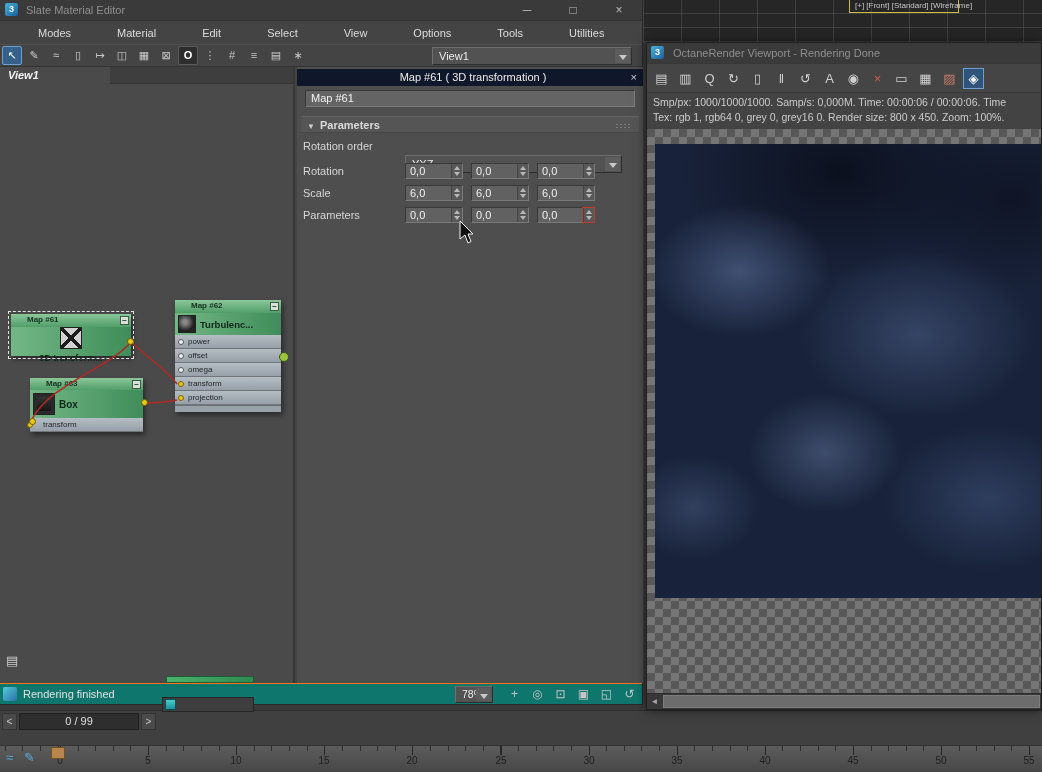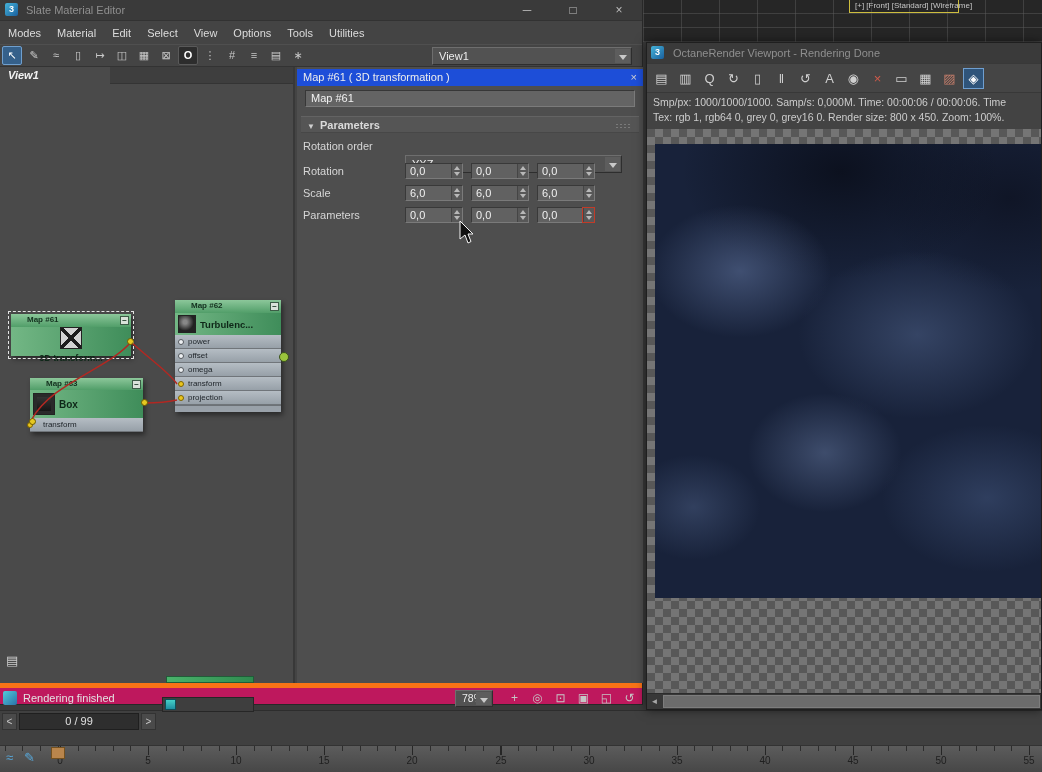--- a/index.html
+++ b/index.html
@@ -47,21 +47,21 @@
   .titlebar { position:absolute; left:0; top:0; width:100%; height:20px; background:#3a3a3a; }
   .app-icon { position:absolute; left:5px; top:3px; width:13px; height:13px; border-radius:2px;
     background:linear-gradient(135deg,#45b4da,#1a5f9d); color:#fff; font-size:9px; font-weight:bold;
     text-align:center; line-height:13px; }
   .win-title { position:absolute; left:26px; top:0; line-height:20px; color:#8f8f8f; }
   .win-btns { position:absolute; right:0; top:0; display:flex; }
   .win-btn { width:46px; height:20px; text-align:center; line-height:20px; color:#bcbcbc; font-size:12px; }
 
   .menubar { position:absolute; left:0; top:20px; width:100%; height:24px; background:#444;
     border-top:1px solid #323232; display:flex; align-items:center; }
-  .menu-item { padding:0 8px; color:#dcdcdc; line-height:24px; }
+  .menu-item { padding:0 8px; color:#dcdcdc; line-height:24px;margin-left:30px; }
 
   .toolbar { position:absolute; left:0; top:44px; width:100%; height:23px; background:#444;
     border-top:1px solid #4f4f4f; border-bottom:1px solid #333; display:flex; align-items:center; padding-left:2px; gap:2px; }
   .tool-btn { width:20px; height:19px; text-align:center; line-height:19px; font-size:11px; color:#c8c8c8; border-radius:2px; }
   .tool-btn.active { background:#35608a; border:1px solid #6f9fce; color:#fff; line-height:17px; }
   .tool-btn.dark { background:#2d2d2d; border:1px solid #5a5a5a; color:#fff; line-height:17px; font-weight:bold; }
   .combo { position:absolute; height:18px; background:#525252; border:1px solid;
     border-color:#6e6e6e #2e2e2e #2e2e2e #6e6e6e; color:#ececec; line-height:16px; padding-left:6px; }
   .combo-arrow { position:absolute; right:1px; top:1px; bottom:1px; width:15px; background:#5d5d5d; }
   .combo-arrow::after { content:""; position:absolute; left:4px; top:6px;
@@ -107,22 +107,22 @@
   .wires { position:absolute; left:0; top:0; z-index:5; pointer-events:none; }
   .dot { position:absolute; width:7px; height:7px; border-radius:50%; background:#e6c821; border:1px solid #6b5a00; z-index:6; }
   .dot-green { width:10px; height:10px; background:#9ac43c; border:1px solid #3a531b; }
 
   .corner-icon { position:absolute; left:6px; top:586px; font-size:13px; color:#cfcfcf; }
   .green-sliver { position:absolute; left:166px; top:609px; width:88px; height:7px;
     background:linear-gradient(90deg,#4ab36b,#2f8a4f); border:1px solid #205c38; z-index:2; }
 
   
   .params { position:absolute; left:297px; top:67px; width:346px; height:616px; background:#4e4e4e; }
-  .p-header { position:absolute; left:0; top:2px; width:100%; height:17px; background:#1d4ed8;
-    color:#ededed; line-height:17px; padding-left:6px; }
+  .p-header { position:absolute; left:0; top:2px; width:100%; height:17px; background:#0f172a;
+    color:#ededed; line-height:17px; padding-left:6px;text-align:center; }
   .p-close { position:absolute; right:6px; top:0; line-height:17px; color:#d2d2d2; font-size:11px; }
   .p-name { position:absolute; left:8px; top:23px; width:330px; height:17px; background:#646464;
     border:1px solid; border-color:#373737 #7b7b7b #7b7b7b #373737; color:#f2f2f2; line-height:15px; padding-left:5px; }
   .rollout { position:absolute; left:4px; top:49px; width:338px; height:17px; background:#555;
     border-top:1px solid #636363; border-bottom:1px solid #474747; color:#dadada; font-weight:bold; line-height:16px; }
   .roll-arrow { display:inline-block; margin:0 5px 0 6px; font-size:8px; color:#cfcfcf; }
   .grip { position:absolute; right:8px; top:6px; width:16px; height:6px;
     background-image:radial-gradient(#7a7a7a 1px, transparent 1.2px); background-size:4px 3px; }
   .p-label { position:absolute; left:6px; color:#d6d6d6; }
   .spin { position:absolute; width:58px; height:16px; background:#616161; border:1px solid;
@@ -130,21 +130,21 @@
   .spin-val { flex:1; color:#f0f0f0; line-height:14px; padding-left:4px; font-size:11px; }
   .spin-arrows { width:11px; border-left:1px solid #454545; background:#585858; display:flex; flex-direction:column; position:relative; }
   .spin-arrows i { flex:1; position:relative; }
   .spin-arrows i.up::after { content:""; position:absolute; left:2px; top:2px;
     border-left:3px solid transparent; border-right:3px solid transparent; border-bottom:4px solid #b8b8b8; }
   .spin-arrows i.dn::after { content:""; position:absolute; left:2px; top:1px;
     border-left:3px solid transparent; border-right:3px solid transparent; border-top:4px solid #b8b8b8; }
   .keyed .spin-arrows { box-shadow:0 0 0 1px #c23b28; }
 
   
-  .slate-status { position:absolute; left:0; top:683px; width:100%; height:21px; background:#be185d; border-top:5px solid #f97316; }
+  .slate-status { position:absolute; left:0; top:683px; width:100%; height:21px; background:#0f766e; border-top:1px solid #f97316; }
   .status-icon { position:absolute; left:3px; top:3px; width:14px; height:14px; border-radius:2px;
     background:linear-gradient(135deg,#52cada,#2a72a8); }
   .status-text { position:absolute; left:23px; line-height:21px; color:#e2e2e2; }
   .zoom-combo { left:455px; top:2px; width:38px; height:17px; line-height:15px; font-size:10.5px; }
   .status-icons { position:absolute; right:4px; top:2px; display:flex; gap:6px; }
   .s-icon { width:17px; height:17px; text-align:center; line-height:17px; font-size:12px; color:#c6c6c6; }
 
   
   .frag { left:162px; top:697px; width:92px; height:15px; background:#3e3e3e; border:1px solid #262626; z-index:40; }
   .frag-icon { position:absolute; left:2px; top:1px; width:11px; height:11px;

